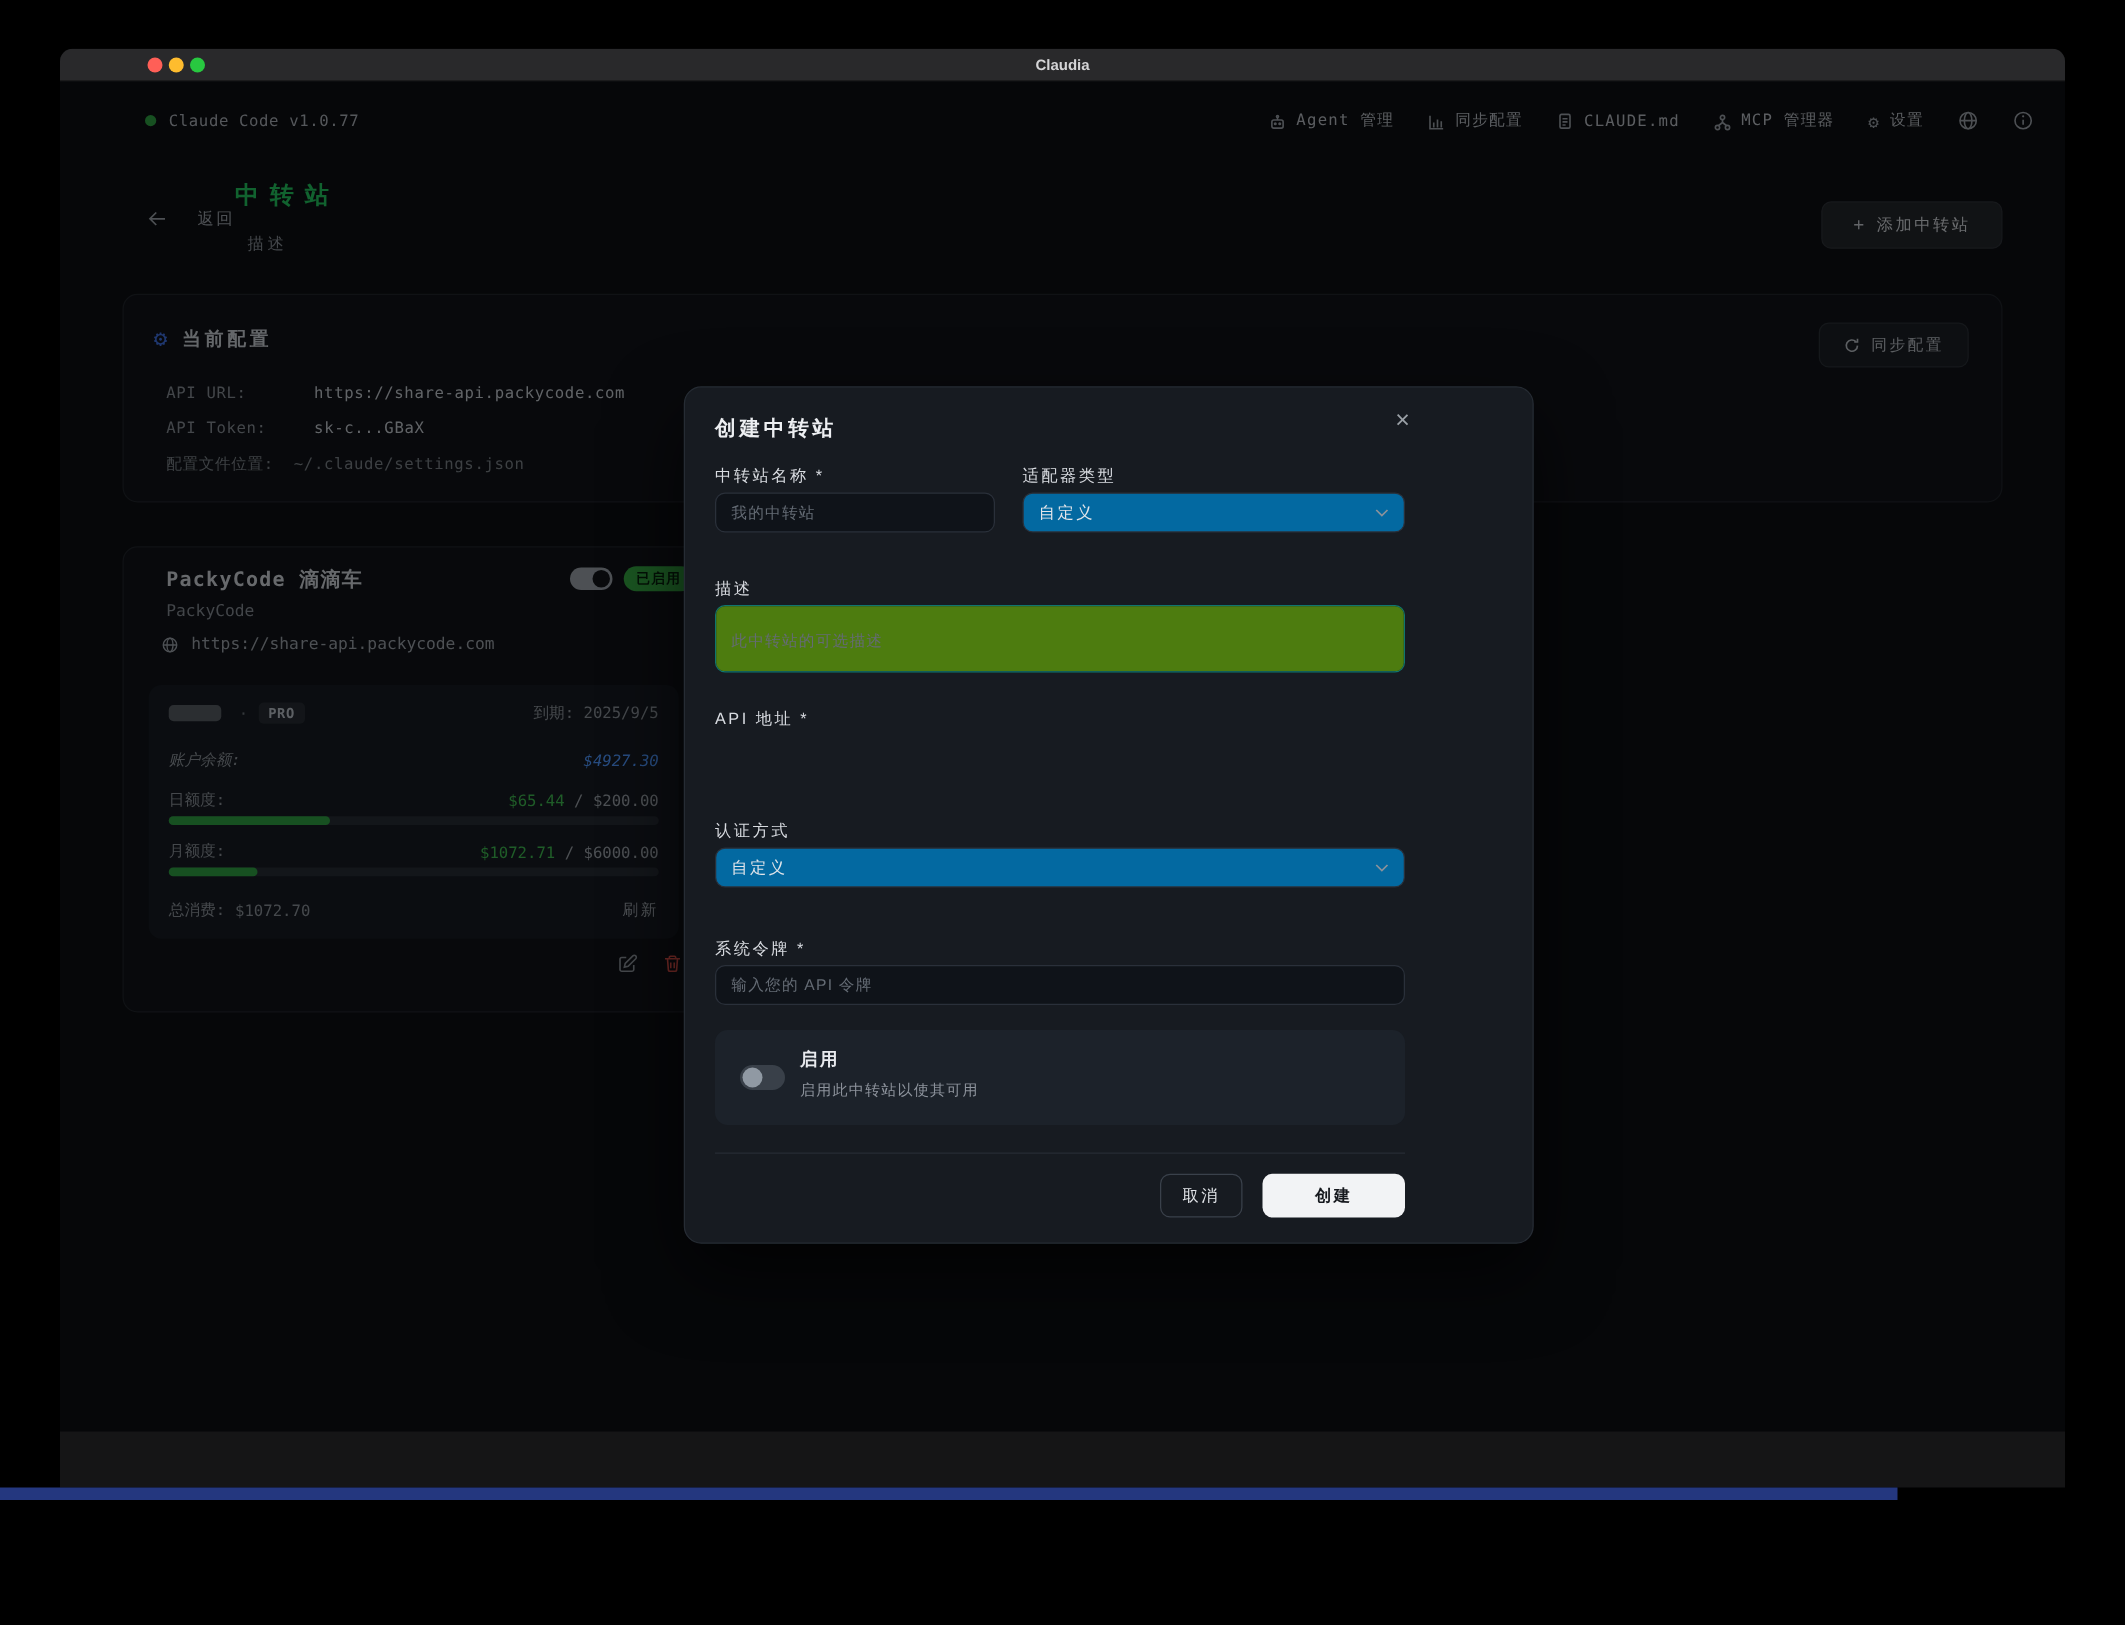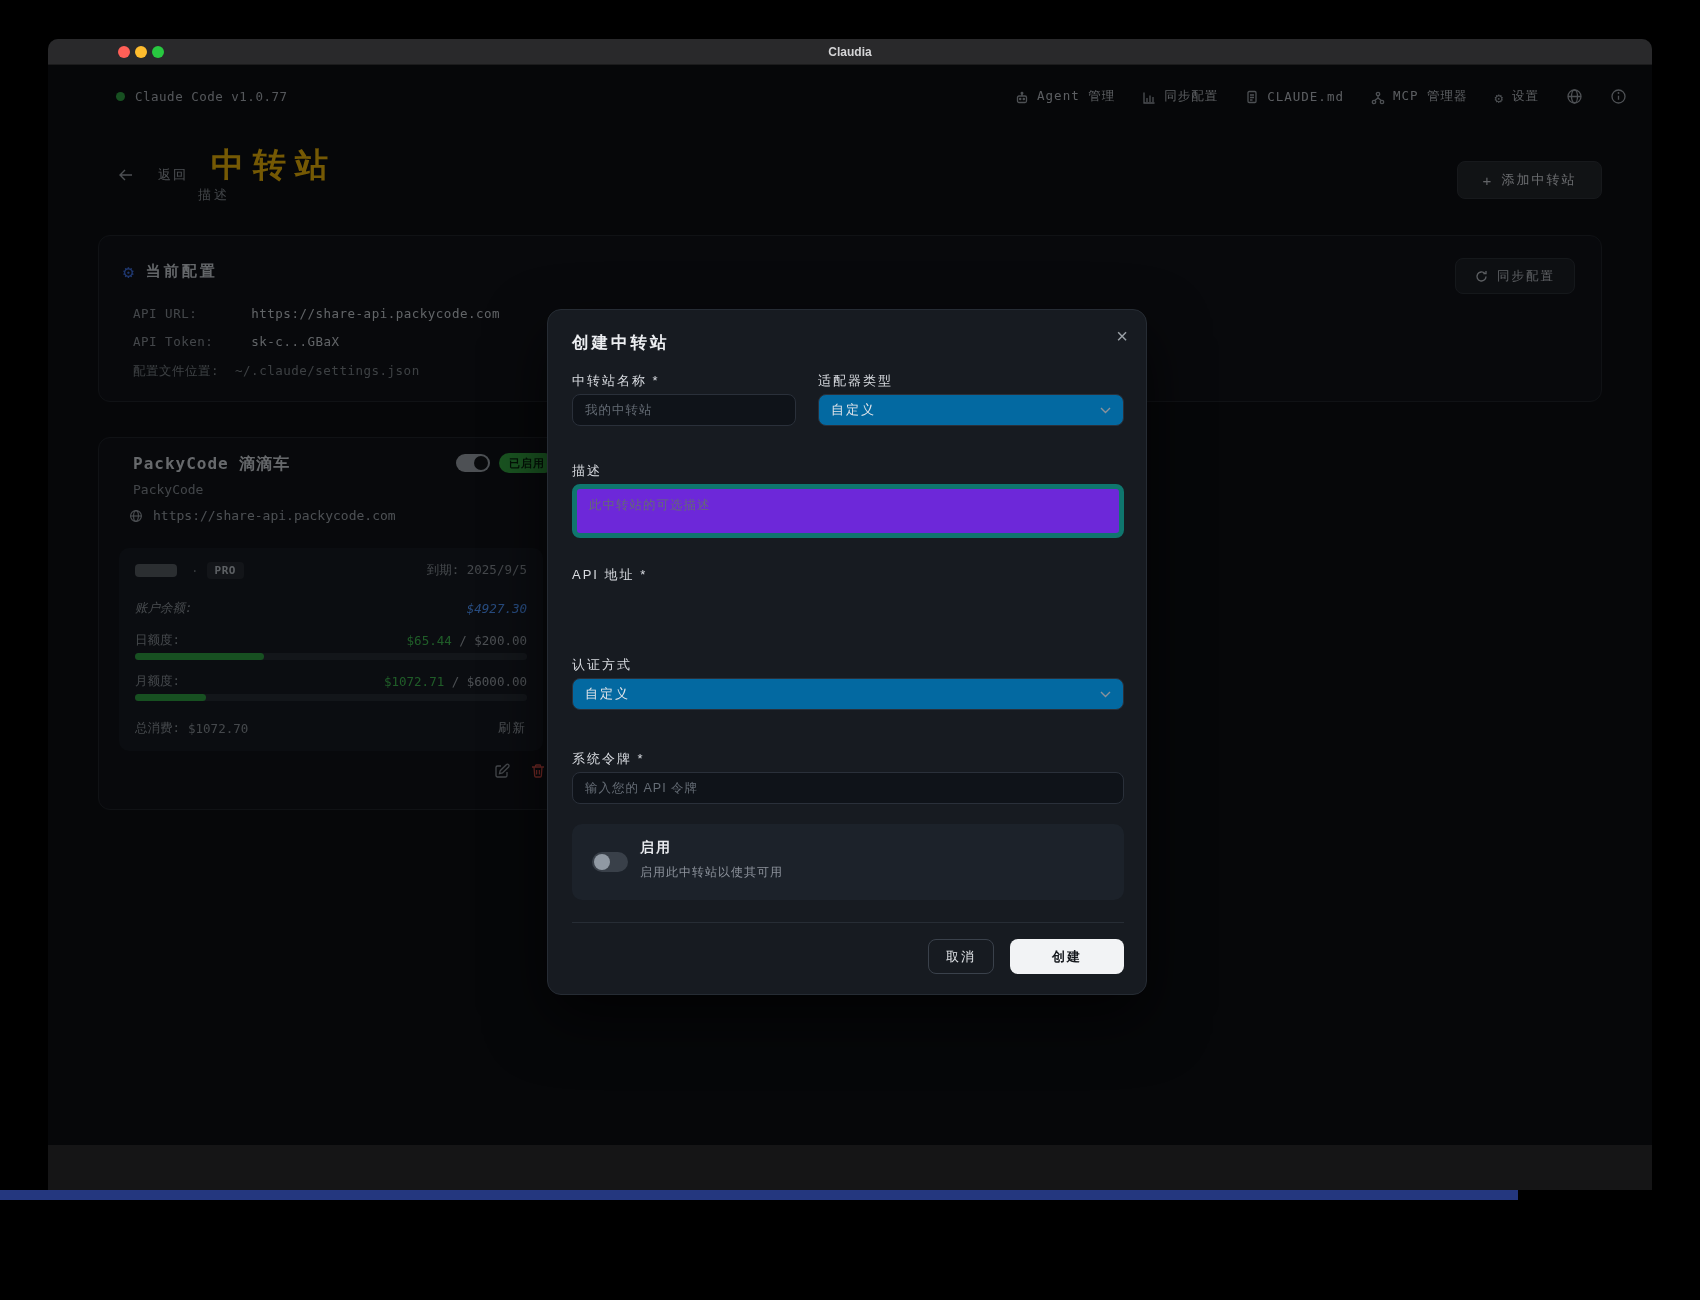--- a/index.html
+++ b/index.html
@@ -30,21 +30,21 @@
   .nav-right { right:25px; top:0; height:62px; display:flex; align-items:center; gap:27px; }
   .nav-item { display:flex; align-items:flex-end; gap:8px; color:#b6bbc2; font-size:12.5px;
     letter-spacing:1px; cursor:pointer; }
   .nav-item svg, .nav-item .uicon { color:#9aa0a8; }
   .uicon { font-size:14px; line-height:1; }
   .nav-iconbtn { display:flex; align-items:center; color:#9aa0a8; cursor:pointer; }
 
   
   .back-link { left:70px; top:127px; display:flex; align-items:center; gap:25px;
     color:#9aa0a8; font-size:13px; letter-spacing:2px; cursor:pointer; }
-  .page-title { left:163px; top:104px; font-size:33px; font-weight:bold; color:#eab308;
+  .page-title { left:140px; top:104px; font-size:19px; font-weight:bold; color:#22c55e;
     letter-spacing:9px; font-family:"Liberation Sans",sans-serif; }
   .page-subtitle { left:150px; top:147px; font-size:13px; color:#868c94; letter-spacing:3px; }
   .add-btn { left:1409px; top:122px; width:145px; height:38px; background:#23262b;
     border:1px solid #2e3238; border-radius:8px; display:flex; align-items:center;
     justify-content:center; gap:8px; color:#d2d6db; font-size:13px; letter-spacing:2px;
     cursor:pointer; font-family:"Liberation Sans",sans-serif; }
   .plus-glyph { font-size:15px; color:#c6cad0; }
 
   
   .card { background:#101318; border:1px solid #20242b; border-radius:12px; }
@@ -89,34 +89,34 @@
     font-family:"Liberation Sans",sans-serif; }
   .row-icons { left:0; top:325px; width:447px; display:flex; justify-content:flex-end;
     gap:20px; }
   .icon-btn { cursor:pointer; color:#8b9199; }
   .icon-btn.danger { color:#e5534b; }
 
   
   .overlay { left:0; top:26px; width:1604px; height:1080px; background:rgba(0,0,0,.5); }
 
   
-  .dialog { left:499px; top:270px; width:600px; height:686px; background:#171b21;
+  .dialog { left:499px; top:270px; width:680px; height:686px; background:#171b21;
     border:1px solid #262c34; border-radius:14px; box-shadow:0 24px 60px rgba(0,0,0,.65);
     font-family:"Liberation Sans",sans-serif; }
   .dlg-title { left:24px; top:22px; font-size:16.5px; font-weight:bold; color:#edeff2;
     letter-spacing:3px; }
   .dlg-close { left:562px; top:14px; width:24px; height:24px; display:flex; align-items:center;
     justify-content:center; color:#9aa0a6; font-size:20px; cursor:pointer; }
   .dlg-label { font-size:13px; color:#d8dbe0; letter-spacing:2px; }
   .dlg-input { background:#0f1319; border:1px solid #2a303a; border-radius:8px; height:32px;
     padding:0 12px; font-size:12.5px; color:#e5e8ec; width:100%; outline:none;
     font-family:"DejaVu Sans Mono","Liberation Mono",monospace; }
   .dlg-input::placeholder, .dlg-textarea::placeholder { color:#646b74; letter-spacing:1px; }
-  .dlg-textarea { background:#6d28d9; border:5px solid #0f766e; border-radius:8px; height:54px;
-    padding:8px 12px; font-size:12.5px; color:#e5e8ec; width:100%; resize:none; outline:none;
+  .dlg-textarea { background:#4d7c0f; border:1px solid #0f766e; border-radius:8px; height:54px;
+    padding:20px 12px; font-size:12.5px; color:#e5e8ec; width:100%; resize:none; outline:none;
     font-family:"Liberation Sans",sans-serif; }
   .dlg-select { background:#0369a1; border:1px solid #2a303a; border-radius:8px; height:32px;
     padding:0 12px; display:flex; align-items:center; justify-content:space-between;
     font-size:13px; color:#e2e5ea; letter-spacing:2px; cursor:pointer; }
   .dlg-select .chev { color:#8b929b; }
   .enable-box { left:24px; top:514px; width:552px; height:76px; background:#1c222a;
     border-radius:10px; }
   .toggle-off { left:20px; top:28px; width:36px; height:20px; border-radius:10px;
     background:#394049; cursor:pointer; }
   .toggle-off .knob { position:absolute; left:2px; top:2px; width:16px; height:16px;

